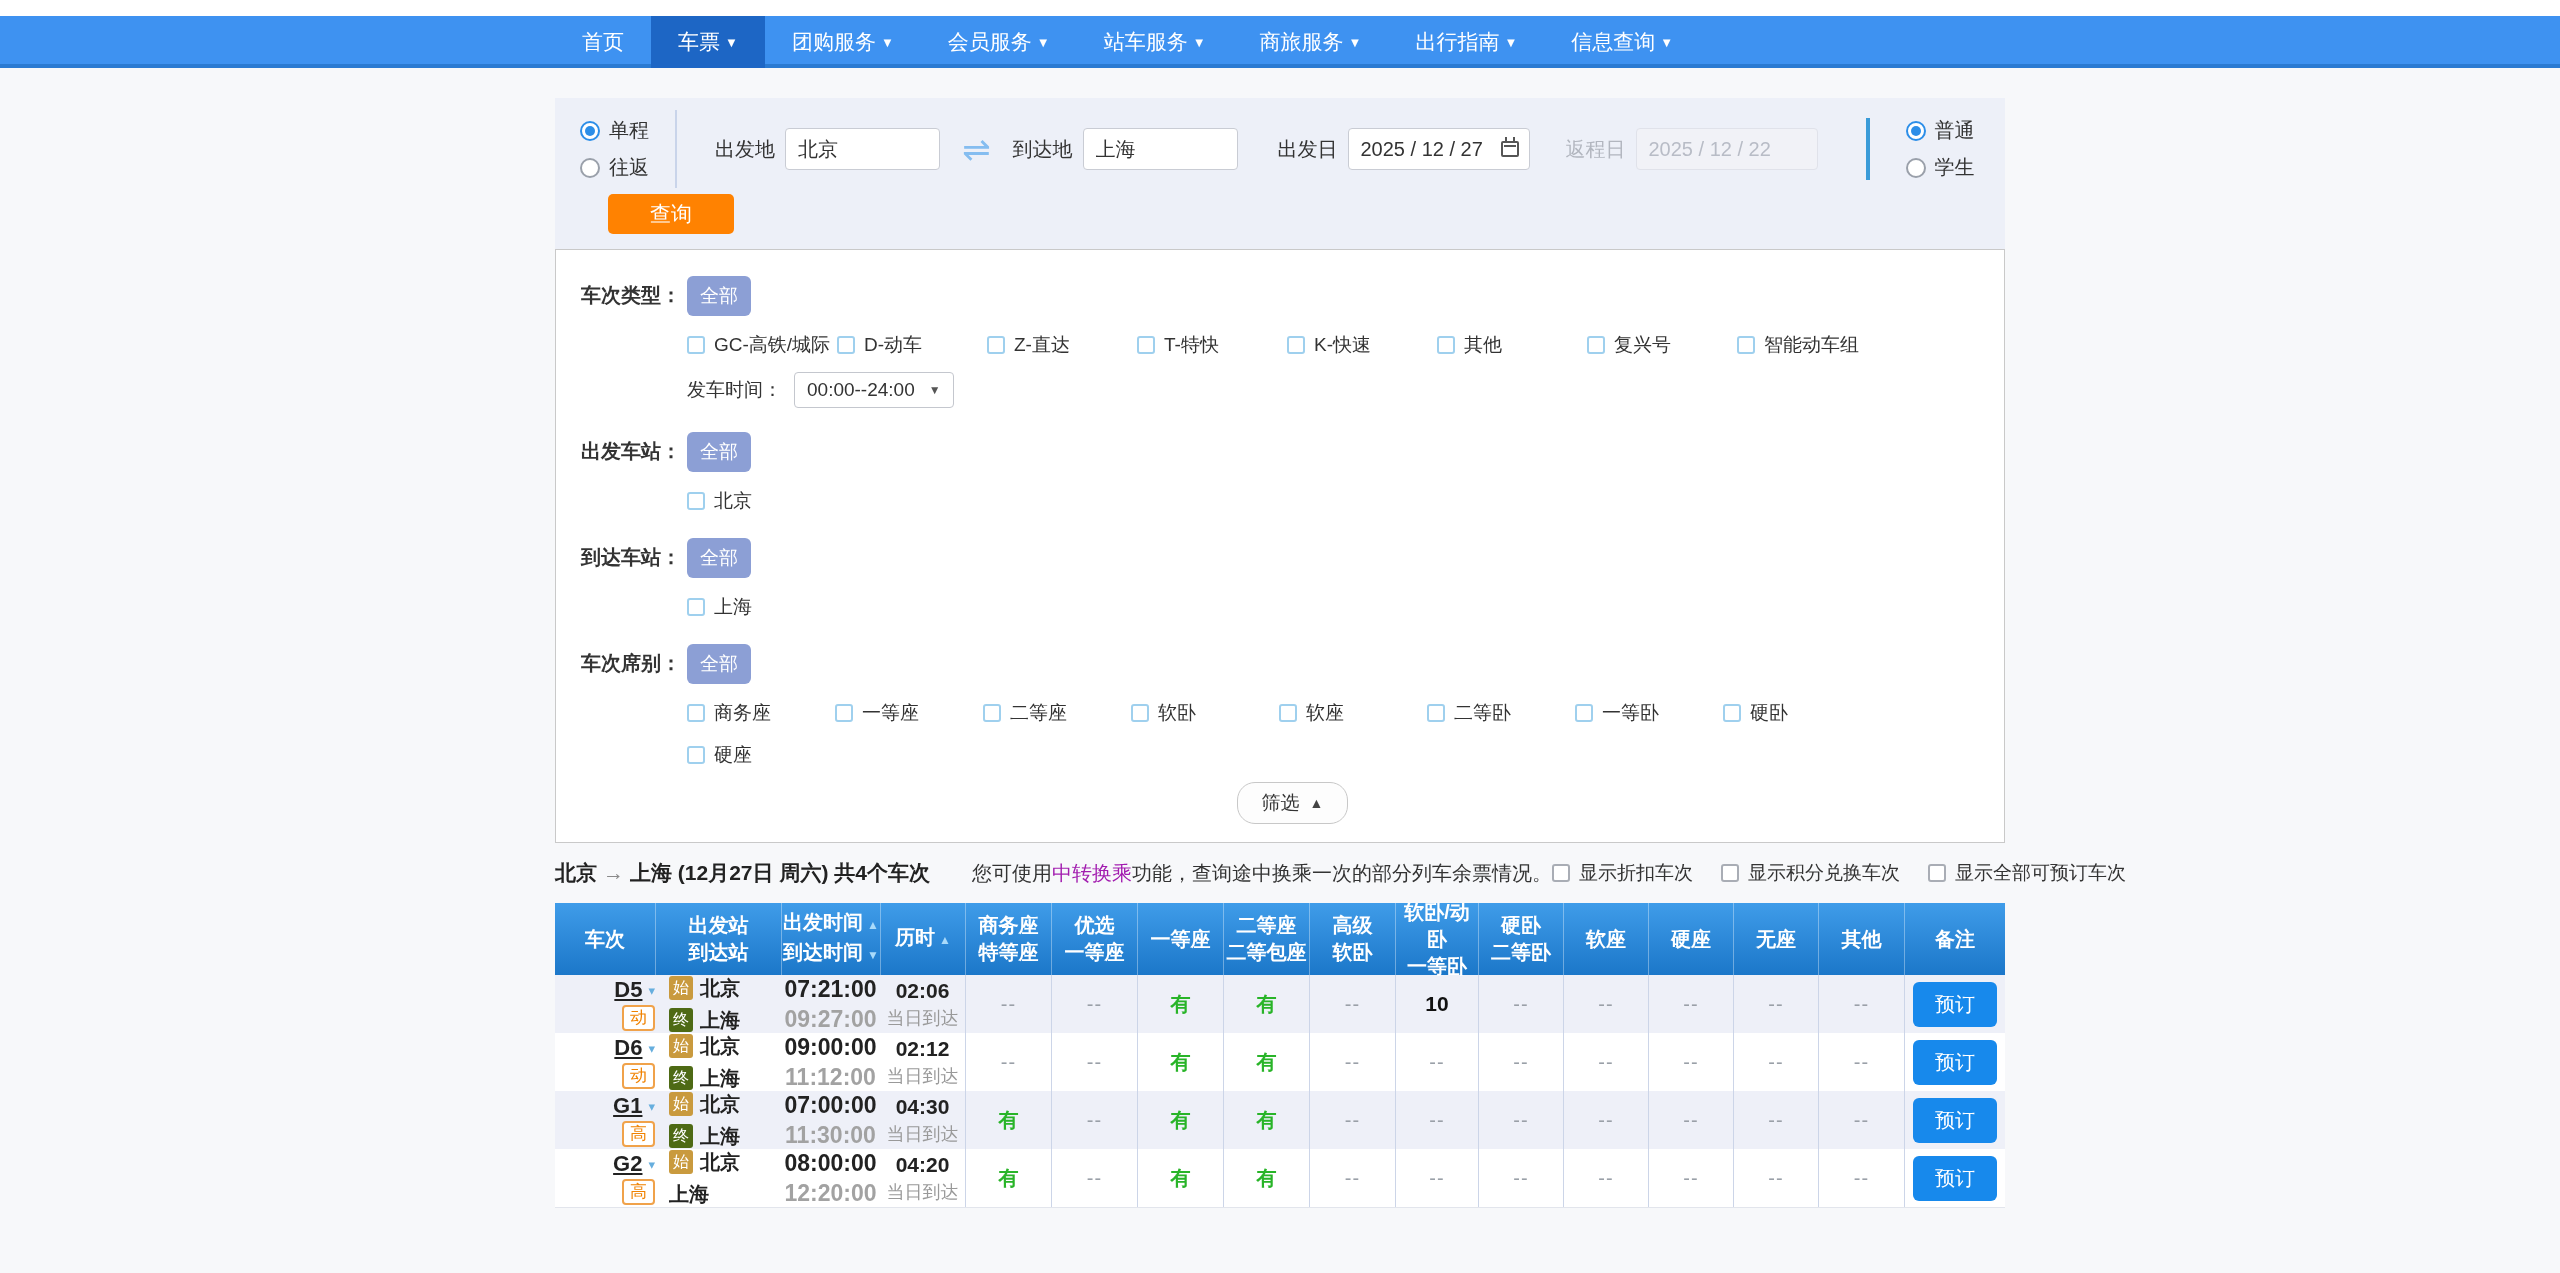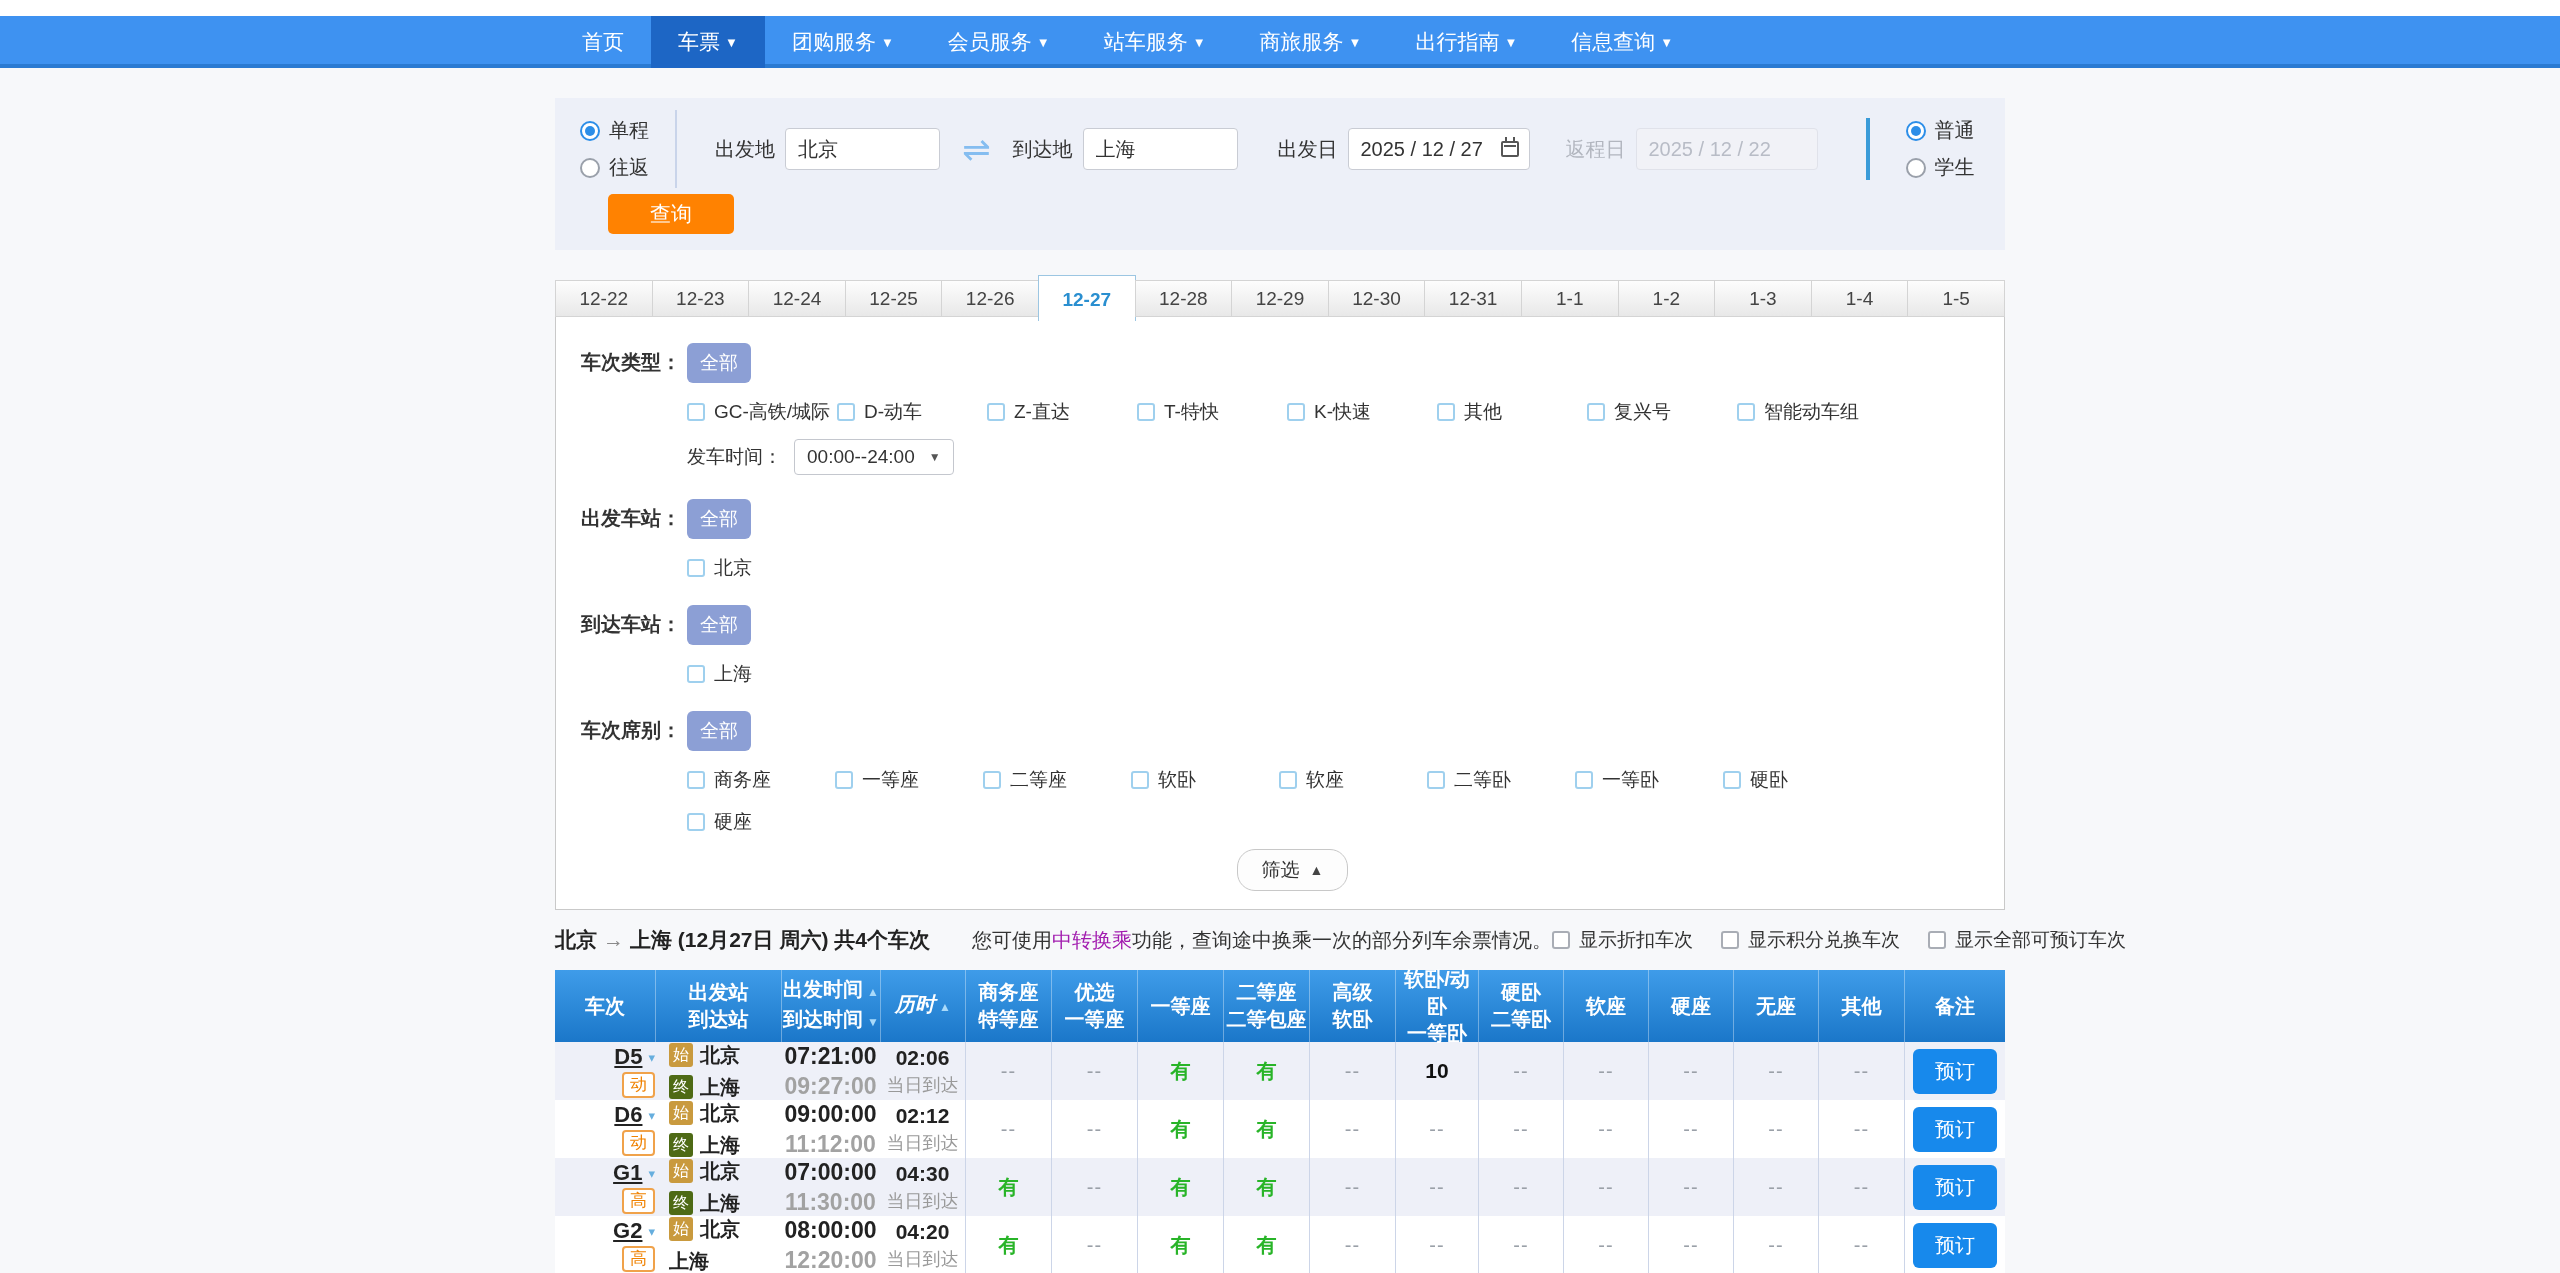--- a/index.html
+++ b/index.html
@@ -205,37 +205,20 @@
           </label>
           <label class="radio-row">
             <span class="rb"></span>
             <span>学生</span>
           </label>
         </div>
     </div>
     <button class="query-btn">查询</button>
   </section>
 
-  <div class="tabs" id="date-tabs">
-      <div class="tab">12-22</div>
-      <div class="tab">12-23</div>
-      <div class="tab">12-24</div>
-      <div class="tab">12-25</div>
-      <div class="tab">12-26</div>
-      <div class="tab active">12-27</div>
-      <div class="tab">12-28</div>
-      <div class="tab">12-29</div>
-      <div class="tab">12-30</div>
-      <div class="tab">12-31</div>
-      <div class="tab">1-1</div>
-      <div class="tab">1-2</div>
-      <div class="tab">1-3</div>
-      <div class="tab">1-4</div>
-      <div class="tab">1-5</div>
-    </div>
 
   <section class="filter-panel">
 
     <div class="frow">
       <div class="flt-label">车次类型：</div>
       <div class="fbody">
         <button class="all-btn">全部</button>
         <div class="opt-grid" id="train-type-options">
             <label class="opt">
               <span class="cb"></span>
@@ -386,21 +369,21 @@
           <div><span>车次</span></div>
         </div>
         <div class="th" style="width: 126px;">
           <div><span>出发站</span></div>
           <div><span>到达站</span></div>
         </div>
         <div class="th" style="width: 99px;">
           <div><span>出发时间</span><span class="sort">▲</span></div>
           <div><span>到达时间</span><span class="sort">▼</span></div>
         </div>
-        <div class="th" style="width: 85px; font-style: italic;">
+        <div class="th" style="width: 85px;">
           <div><span>历时</span><span class="sort">▲</span></div>
         </div>
         <div class="th" style="width: 86px;">
           <div><span>商务座</span></div>
           <div><span>特等座</span></div>
         </div>
         <div class="th" style="width: 86px;">
           <div><span>优选</span></div>
           <div><span>一等座</span></div>
         </div>

